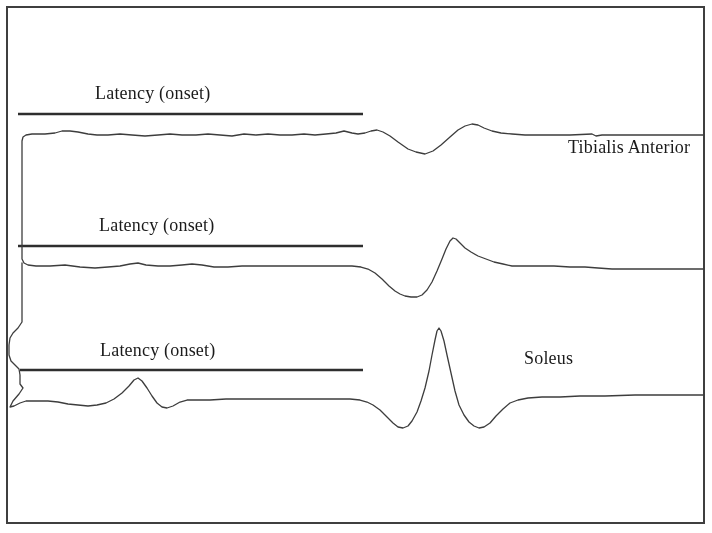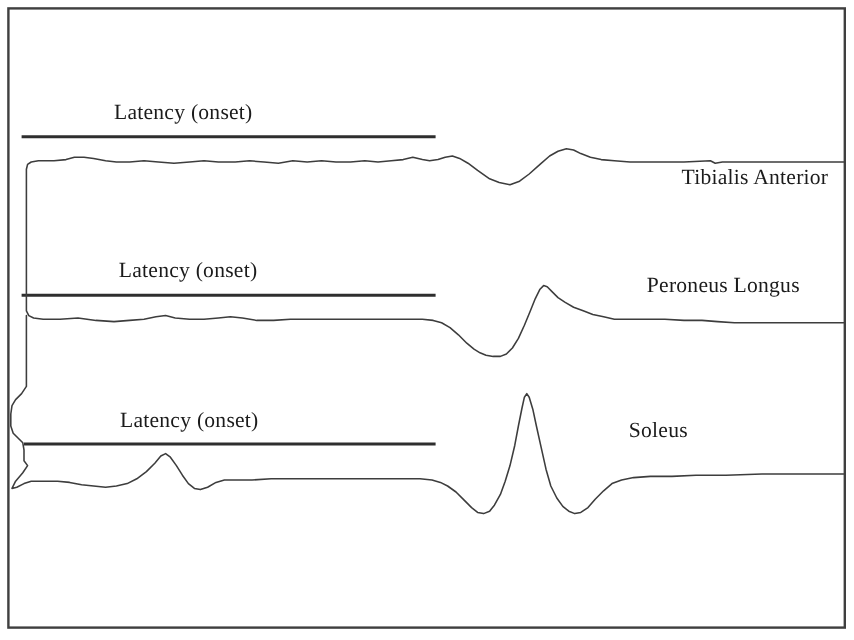--- a/index.html
+++ b/index.html
@@ -63,16 +63,15 @@
       <polyline points="22,246 22,141 23,137 26,135 32,134 45,134 55,133 62,131 70,131 78,132 88,134 97,135 108,135 120,134 132,135 145,136 158,135 170,134 182,135 196,135 208,134 220,135 232,136 244,134 256,135 268,134 280,135 292,135 304,134 315,135 326,134 336,133 344,131 352,133 358,134 365,133 371,131 377,130 383,132 390,136 398,142 408,149 416,152 425,154 433,151 441,145 450,137 458,130 465,126 472,124 478,125 484,128 492,131 501,133 512,134 525,135 545,135 570,135 592,134 596,136 602,135 640,135 670,135 703,135" fill="none" stroke="#3d3d3d" stroke-width="1.3" stroke-linejoin="round" stroke-linecap="round"></polyline>
       <polyline points="22,246 22,259 24,263 28,265 36,266 50,266 65,265 80,267 95,268 108,267 120,266 130,264 138,263 146,265 158,266 170,266 182,265 192,264 202,265 214,267 228,267 242,266 258,266 274,266 290,266 306,266 322,266 338,266 352,266 361,267 368,269 375,273 382,279 389,286 395,291 400,294 405,296 411,297 417,297 422,295 427,290 432,282 437,271 442,259 446,249 450,241 453,238 456,239 460,243 465,248 471,252 478,256 486,259 494,262 503,264 512,266 524,266 538,266 554,266 570,267 585,267 598,268 612,269 630,269 650,269 675,269 703,269" fill="none" stroke="#3d3d3d" stroke-width="1.3" stroke-linejoin="round" stroke-linecap="round"></polyline>
       <polyline points="22,263 22,300 22,322 18,328 13,333 10,338 9,345 9,355 11,361 15,365 19,369 20,375 20,384 23,388 19,394 13,401 10,407 14,406 20,403 26,401 36,401 48,401 58,402 68,404 78,405 88,406 97,405 106,403 114,399 122,393 129,386 134,380 138,378 142,381 147,388 152,396 157,403 162,407 167,408 173,406 180,402 187,400 196,400 210,400 226,399 244,399 262,399 280,399 298,399 316,399 334,399 350,399 360,400 367,402 373,405 380,410 387,417 393,423 398,427 403,428 408,426 412,421 417,412 421,401 425,388 429,371 432,355 435,340 437,331 439,328 441,331 444,341 447,355 451,373 455,391 459,405 464,415 469,422 474,426 479,428 484,427 490,423 496,416 503,409 510,403 518,400 528,398 542,397 560,397 580,396 605,396 635,395 665,395 685,395 703,395" fill="none" stroke="#3d3d3d" stroke-width="1.3" stroke-linejoin="round" stroke-linecap="round"></polyline>
     </svg>
 
   <span class="fig-label lat-0" style="color: rgb(27, 27, 27);">Latency (onset)</span>
   <span class="fig-label lat-1" style="color: rgb(27, 27, 27);">Latency (onset)</span>
   <span class="fig-label lat-2" style="color: rgb(27, 27, 27);">Latency (onset)</span>
 
   <span class="fig-label muscle-0" style="color: rgb(27, 27, 27);">Tibialis Anterior</span>
-  <span class="fig-label muscle-1" style="color: rgb(27, 27, 27);">Peroneus Longus</span>
   <span class="fig-label muscle-2" style="color: rgb(27, 27, 27);">Soleus</span>
 
 </div>
 
 </body></html>

